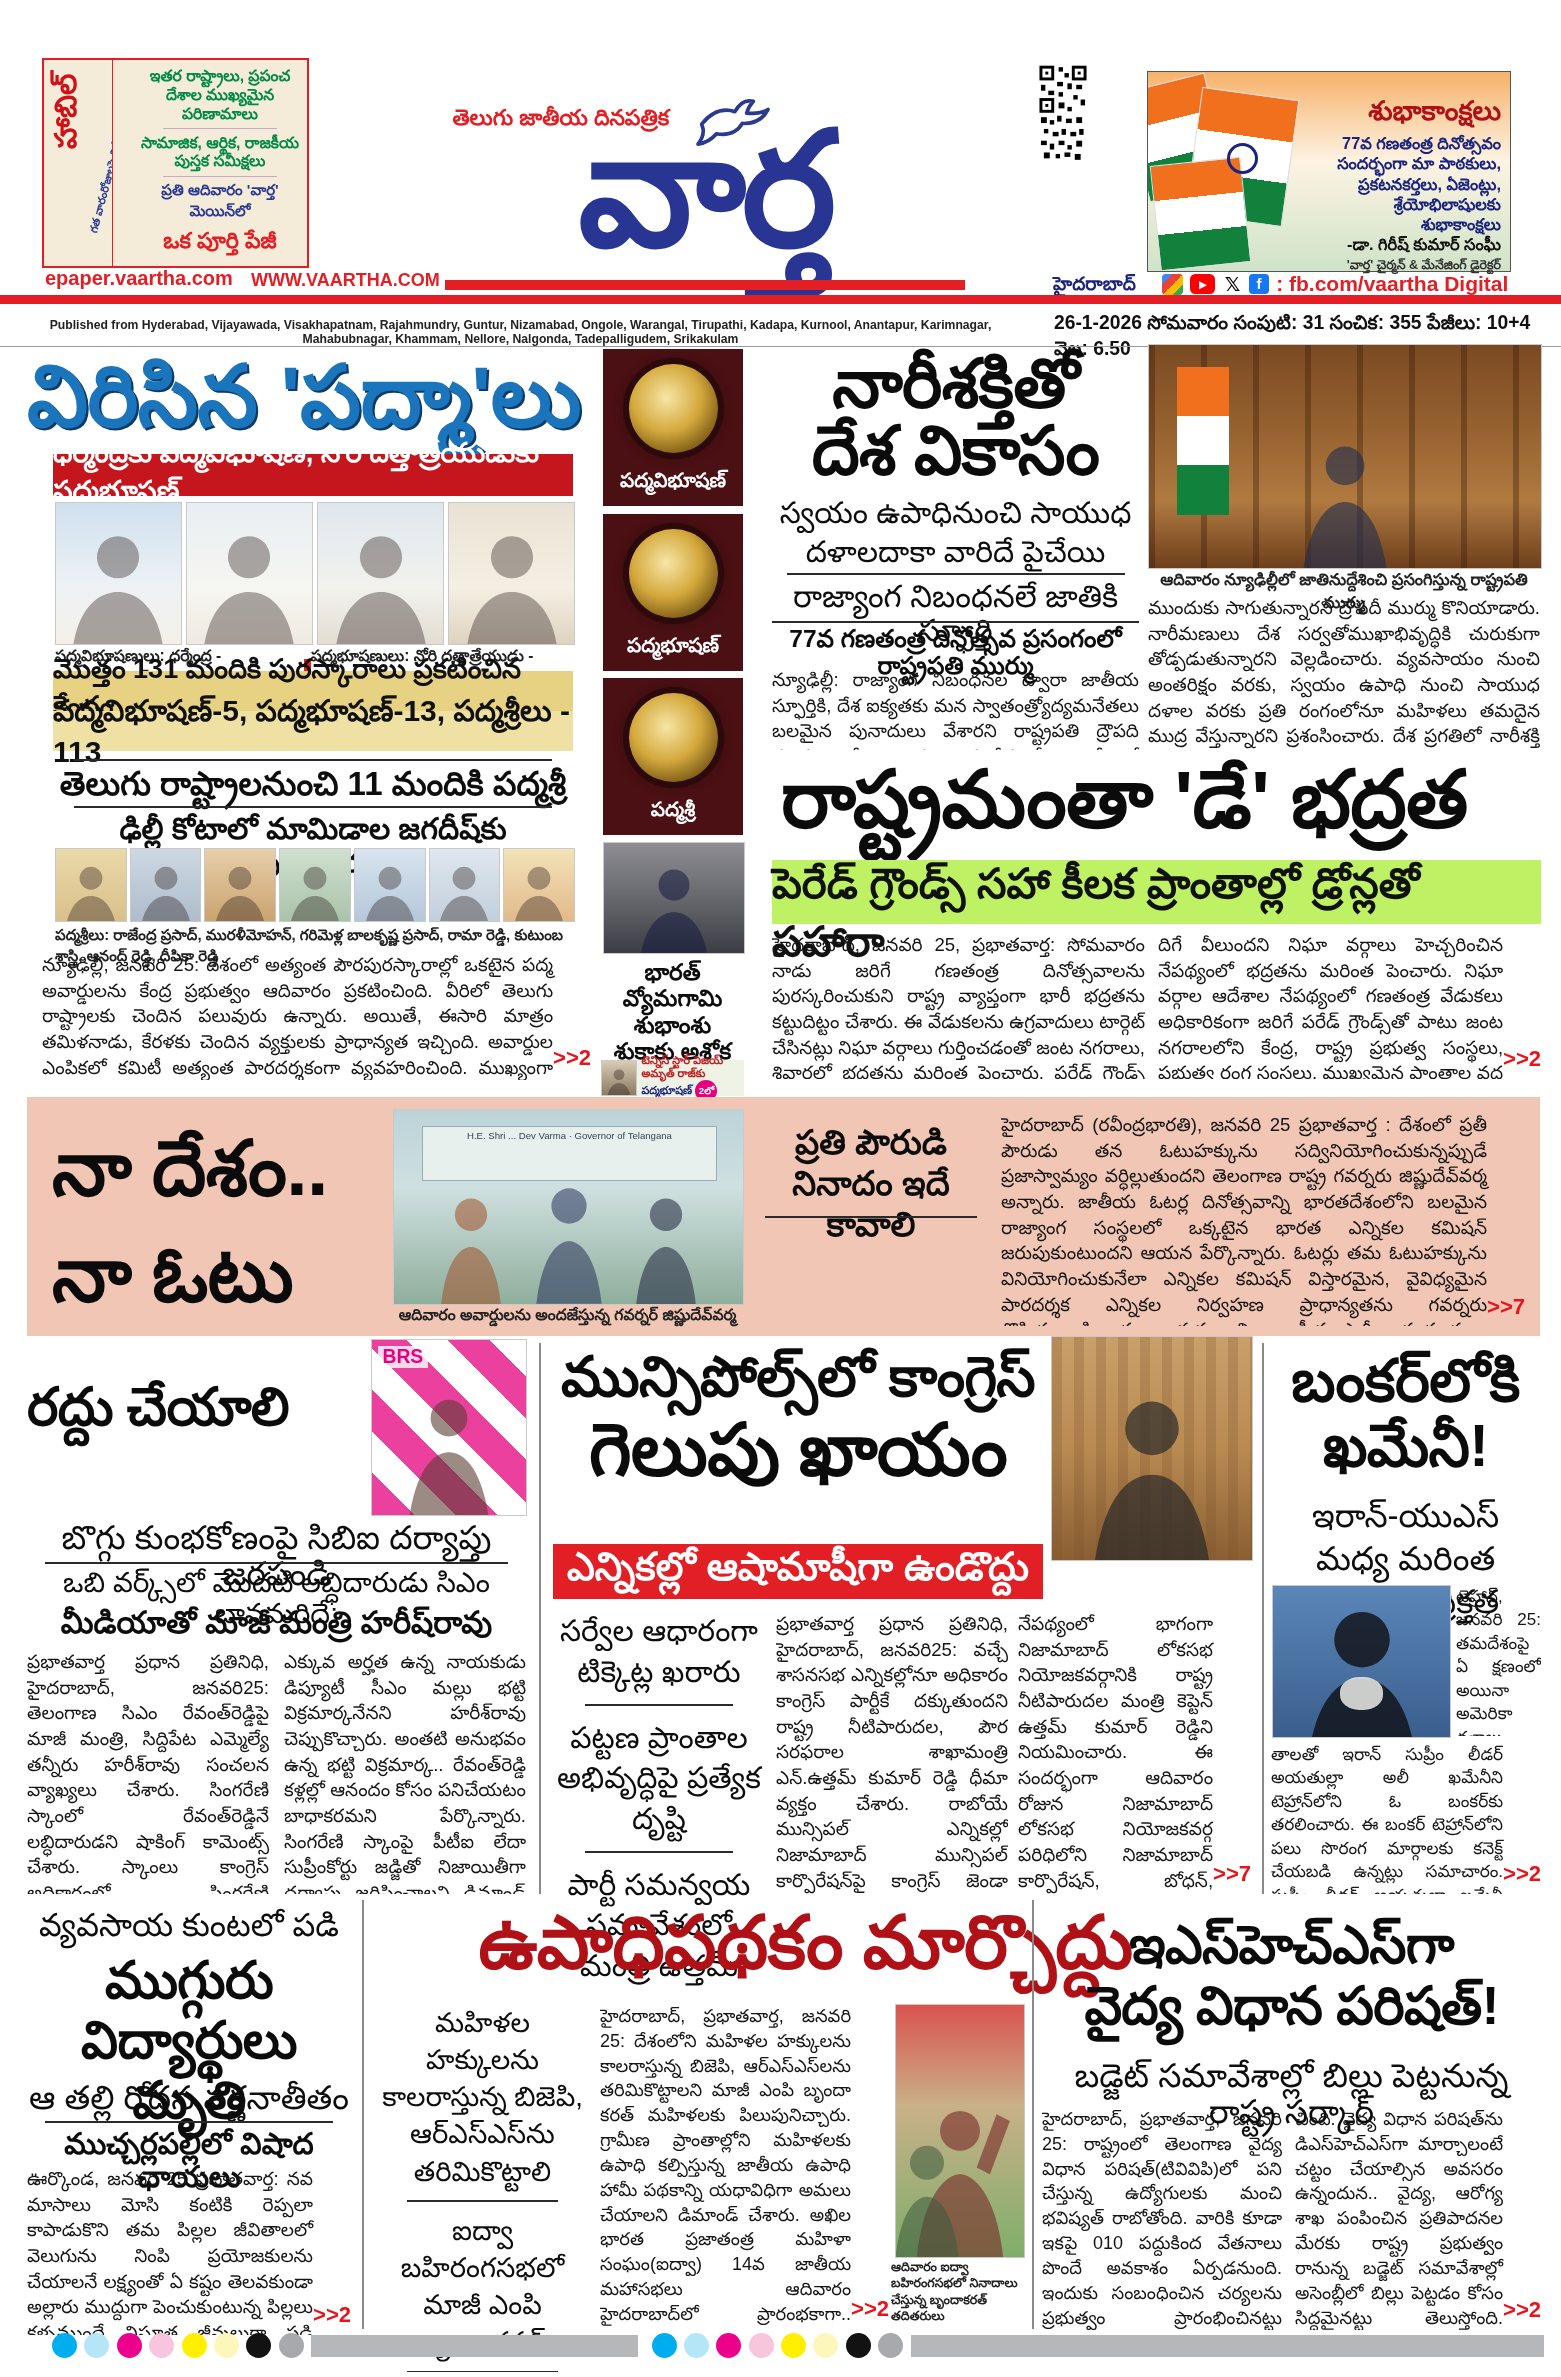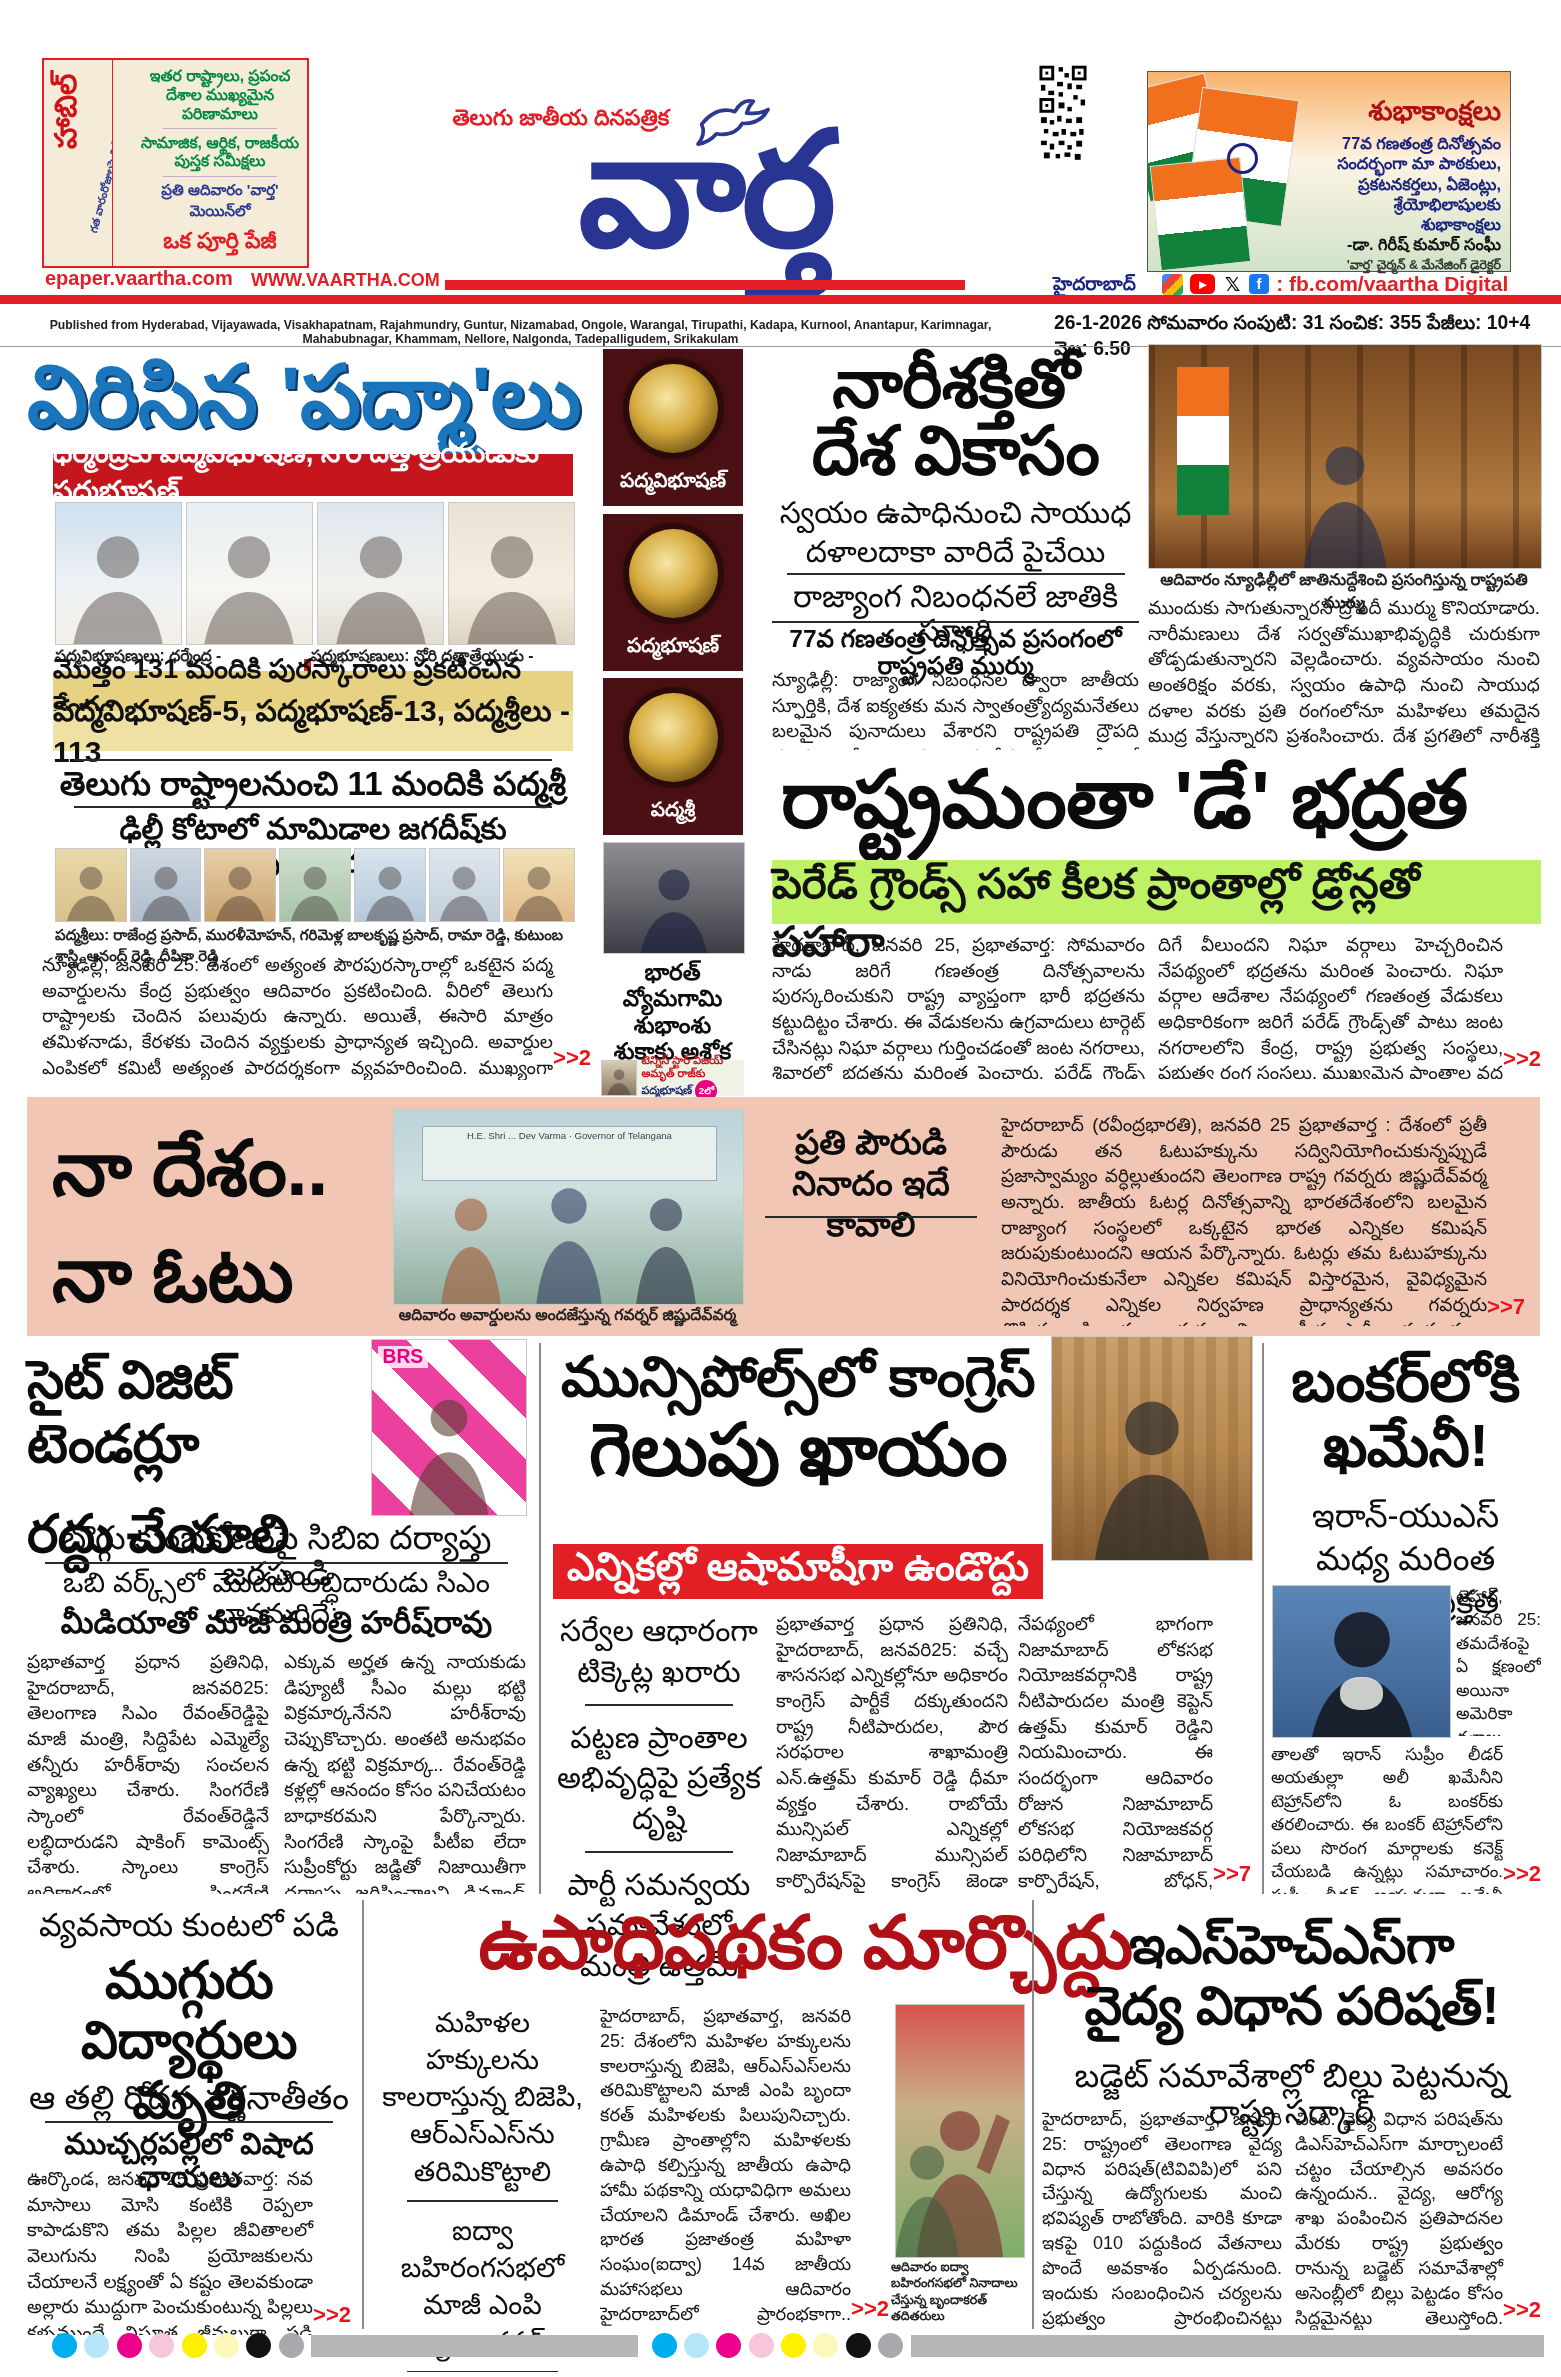--- a/index.html
+++ b/index.html
@@ -339,21 +339,20 @@
 
   <div class="abs subhead" style="left:753px;top:1122px;width:236px;font-size:34px;line-height:1.2;">ప్రతి పౌరుడి నినాదం ఇదే కావాలి</div>
   <div class="abs rule" style="left:765px;top:1216px;width:212px;height:2.2px;"></div>
 
   <div class="abs body-txt" style="left:1001px;top:1112px;width:524px;height:214px;">
     <span class="cont" style="margin-top:184px;">&gt;&gt;7</span>
     <span>హైదరాబాద్ (రవీంద్రభారతి), జనవరి 25 ప్రభాతవార్త : దేశంలో ప్రతీ పౌరుడు తన ఓటుహక్కును సద్వినియోగించుకున్నప్పుడే ప్రజాస్వామ్యం వర్ధిల్లుతుందని తెలంగాణ రాష్ట్ర గవర్నరు జిష్ణుదేవ్‌వర్మ అన్నారు. జాతీయ ఓటర్ల దినోత్సవాన్ని భారతదేశంలోని బలమైన రాజ్యాంగ సంస్థలలో ఒక్కటైన భారత ఎన్నికల కమిషన్ జరుపుకుంటుందని ఆయన పేర్కొన్నారు. ఓటర్లు తమ ఓటుహక్కును వినియోగించుకునేలా ఎన్నికల కమిషన్ విస్తారమైన, వైవిధ్యమైన పారదర్శక ఎన్నికల నిర్వహణ ప్రాధాన్యతను గవర్నరు నొక్కివక్కాణించారు. ఇందుకు అన్ని రాజకీయ పార్టీలు సంపూర్ణంగా సహకరించాలని సూచించారు. ముఖ్యంగా పోలింగ్ కేంద్రాల్లో ఓటర్లకు కనీస సౌకర్యాలను అందించడం, ఎన్నికలను మరింత సమగ్రంగా మారిన సాంకేతిక పరిజ్ఞానం జోడించి నిర్వహించాలన్నారు. 61-జూబ్లీహిల్స్ అసెంబ్లీ నియోజకవర్గ ఉప ఎన్నికల సందర్భంగా డ్రోన్ల నిఘాను వినూత్నంగా ఉపయోగించడాన్ని ఆయన ప్రత్యేకంగా ప్రశంసించారు. ఎన్నికలను ఎంతో సజావుగా, శాంతియుతంగా, పారదర్శకంగా నిర్వహించినందుకు హైదరాబాద్ జిల్లా ఎన్నికల అధికారి ఆర్.వి.కర్ణన్,</span>
   </div>
 
   <div class="abs hl" style="left:27px;top:1348px;width:341px;font-size:53px;line-height:1.2;">
-    <div>సైట్ విజిట్ టెండర్లూ</div>
     <div style="margin-top:27px;">రద్దు చేయాలి</div>
   </div>
   <div class="photo" style="left:371px;top:1339px;width:154px;height:175px;background:
        repeating-linear-gradient(45deg,#e6007e 0 30px,#ffffff 30px 59px);">
     <div style="position:absolute;left:0;top:0;width:100%;height:100%;background:rgba(255,255,255,.25);"></div>
     <div style="position:absolute;left:6px;top:6px;color:#e6007e;font-weight:bold;font-size:19.3px;background:rgba(255,255,255,.8);padding:0 4.5px;">BRS</div>
     <svg class="sil" viewBox="0 0 100 100" style="height:75%;fill:rgba(90,60,50,.6);">
         <circle cx="50" cy="26" r="14"></circle>
         <path d="M20 100 C26 62 40 52 50 52 C60 52 74 62 80 100 Z"></path>
       </svg>

